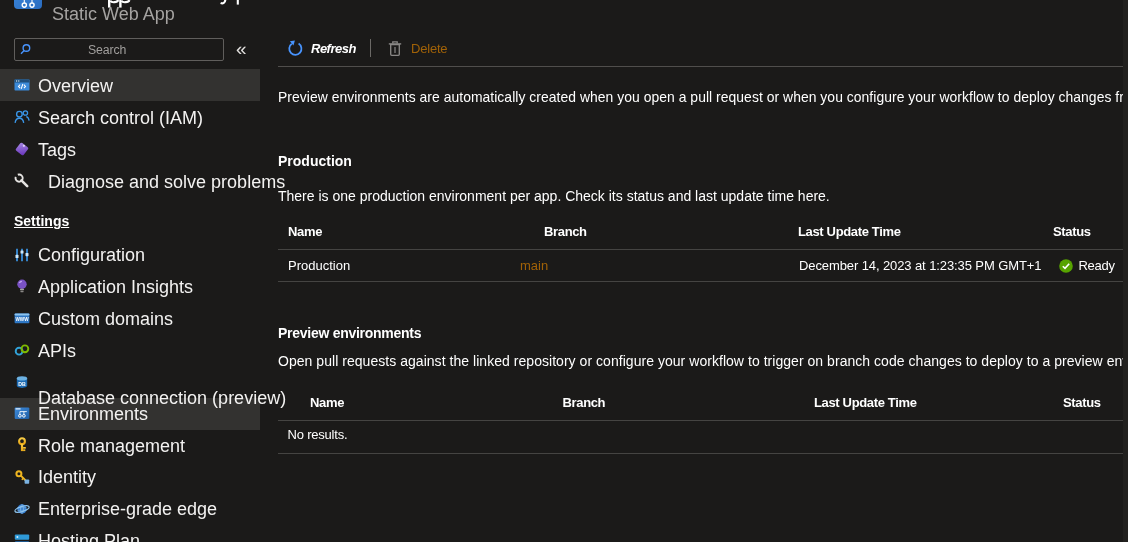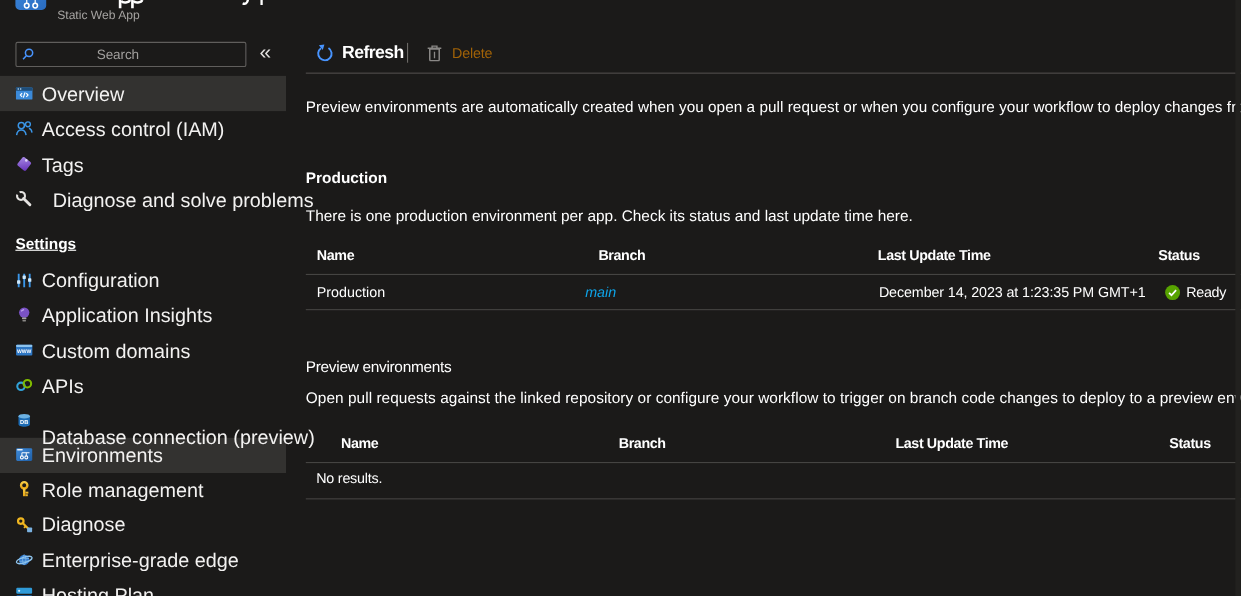--- a/index.html
+++ b/index.html
@@ -24,21 +24,21 @@
 </svg>
 
 <svg class="abs" style="left:104px;top:0;" width="140" height="10" viewBox="0 0 140 10">
   <path d="M5.2,0 V7.6" stroke="#fff" stroke-width="2.4" fill="none"></path>
   <path d="M6.3,0.8 C7.6,3 13.2,2.6 14.2,0" stroke="#fff" stroke-width="2.2" fill="none"></path>
   <path d="M16.4,0 V7.6" stroke="#fff" stroke-width="2.4" fill="none"></path>
   <path d="M17.5,0.8 C18.8,3 24.4,2.6 25.4,0" stroke="#fff" stroke-width="2.2" fill="none"></path>
   <path d="M121.3,0 C121.1,2.8 119,4 116.6,3" stroke="#fff" stroke-width="2.2" fill="none"></path>
   <path d="M133.8,0 V4.6" stroke="#fff" stroke-width="2.1" fill="none"></path>
 </svg>
-<div class="txt" style="left:52px;top:7px;line-height:14px;color:#a5a3a1;font-size:11px;">Static Web App</div>
+<div class="txt" style="left:52px;top:7px;line-height:14px;color:#a5a3a1;font-size:18px;">Static Web App</div>
 
 <div class="abs" style="left:14px;top:38px;width:208px;height:21px;border:1px solid #605e5c;border-radius:2px;"></div>
 <svg class="abs" style="left:19px;top:43px;" width="13" height="13" viewBox="0 0 13 13">
   <circle cx="7.4" cy="5" r="3.3" fill="none" stroke="#4894fe" stroke-width="1.4"></circle>
   <line x1="4.9" y1="7.7" x2="2" y2="10.8" stroke="#4894fe" stroke-width="1.4"></line>
 </svg>
 <div class="txt" style="left:40px;top:43px;line-height:15px;color:#a19f9d;font-size:12.3px;letter-spacing:-0.1px;margin-left:48px;">Search</div>
 <div class="txt" style="left:236px;top:39px;line-height:20px;font-size:19px;color:#e4e2e0;">«</div>
 
 <div class="hl" style="top:69px;"></div>
@@ -140,40 +140,40 @@
   <path d="M8,3.3 C10,4.9 10,11.1 8,12.7 M8,3.3 C6,4.9 6,11.1 8,12.7 M3.6,6.8 h8.8 M3.6,9.2 h8.8" stroke="#7cb4e4" stroke-width="0.8" fill="none"></path>
   <ellipse cx="8" cy="8" rx="7.4" ry="2.5" fill="none" stroke="#8ec3ec" stroke-width="1.2" transform="rotate(-18 8 8)"></ellipse>
 </svg>
 <svg class="mi" style="top:532.5px;" viewBox="0 0 16 16">
   <rect x="0.8" y="1.4" width="14.4" height="5.4" rx="1" fill="#2f9ad8"></rect>
   <rect x="0.8" y="8.2" width="14.4" height="5.4" rx="1" fill="#1c6bb4"></rect>
   <circle cx="3.4" cy="4.1" r="1" fill="#d6ecfa"></circle>
 </svg>
 
 <div class="mt" style="top:78.5px;line-height:14px;">Overview</div>
-<div class="mt" style="top:110.5px;line-height:14px;">Access control (IAM)</div>
+<div class="mt" style="top:110.5px;line-height:14px;">Search control (IAM)</div>
 <div class="mt" style="top:142.5px;line-height:14px;">Tags</div>
 <div class="mt" style="top:174.5px;line-height:14px;margin-left:10px;">Diagnose and solve problems</div>
 <div class="mt" style="left:14px;top:214px;line-height:14px;font-weight:bold;font-size:14px;color:#fff;text-decoration:underline;">Settings</div>
 <div class="mt" style="top:248px;line-height:14px;">Configuration</div>
 <div class="mt" style="top:279.9px;line-height:14px;">Application Insights</div>
 <div class="mt" style="top:311.7px;line-height:14px;">Custom domains</div>
 <div class="mt" style="top:343.5px;line-height:14px;">APIs</div>
 <div class="mt" style="top:375.3px;line-height:14px;margin-top:16px;">Database connection (preview)</div>
 <div class="mt" style="top:406.8px;line-height:14px;">Environments</div>
 <div class="mt" style="top:438.6px;line-height:14px;">Role management</div>
-<div class="mt" style="top:470.4px;line-height:14px;">Diagnose</div>
+<div class="mt" style="top:470.4px;line-height:14px;">Identity</div>
 <div class="mt" style="top:502.2px;line-height:14px;">Enterprise-grade edge</div>
 <div class="mt" style="top:533.5px;line-height:14px;">Hosting Plan</div>
 
 <svg class="abs" style="left:287px;top:40px;" width="16" height="16" viewBox="0 0 16 16">
   <path d="M11.6,3.6 A6.1,6.1 0 1 1 4.8,3.8" fill="none" stroke="#4894fe" stroke-width="1.75"></path>
   <polygon points="7.9,0.5 2.9,1.15 6.45,5.4" fill="#4894fe"></polygon>
 </svg>
-<div class="txt" style="left:311px;top:42px;line-height:14px;font-weight:600;font-size:16px;letter-spacing:-0.5px;">Refresh</div>
+<div class="txt" style="left:311px;top:42px;line-height:14px;font-weight:600;font-size:13px;letter-spacing:-0.5px;font-style:italic;">Refresh</div>
 <div class="abs" style="left:369.5px;top:39px;width:1px;height:18px;background:#6b6966;"></div>
 <svg class="abs" style="left:388px;top:41px;" width="14" height="15" viewBox="0 0 14 15">
   <path d="M0.8,2.9 H13.2" stroke="#8a8886" stroke-width="1.4"></path>
   <path d="M4.8,2.6 V0.9 H9.2 V2.6" fill="none" stroke="#8a8886" stroke-width="1.3"></path>
   <path d="M2.7,3.6 H11.3 V13.3 A1,1 0 0 1 10.3,14.3 H3.7 A1,1 0 0 1 2.7,13.3 Z" fill="none" stroke="#8a8886" stroke-width="1.35"></path>
   <path d="M7,6 V12" stroke="#8a8886" stroke-width="1.2"></path>
 </svg>
 <div class="txt" style="left:411px;top:42px;line-height:14px;color:#a16207;letter-spacing:-0.2px;">Delete</div>
 <div class="line" style="left:278px;top:66px;width:850px;background:#504e4c;"></div>
 
@@ -181,30 +181,30 @@
 
 <div class="txt" style="left:278px;top:153.5px;line-height:15px;font-weight:bold;font-size:14px;">Production</div>
 <div class="txt" id="p2" style="left:278px;top:189px;line-height:15px;font-size:14px;">There is one production environment per app. Check its status and last update time here.</div>
 
 <div class="txt" style="left:288px;top:224.5px;line-height:13px;font-weight:600;letter-spacing:-0.35px;">Name</div>
 <div class="txt" style="left:544px;top:224.5px;line-height:13px;font-weight:600;letter-spacing:-0.35px;">Branch</div>
 <div class="txt" style="left:798px;top:224.5px;line-height:13px;font-weight:600;letter-spacing:-0.35px;">Last Update Time</div>
 <div class="txt" style="left:1053px;top:224.5px;line-height:13px;font-weight:600;letter-spacing:-0.35px;">Status</div>
 <div class="line" style="left:278px;top:249px;width:850px;"></div>
 <div class="txt" style="left:288px;top:258.5px;line-height:13px;">Production</div>
-<div class="txt" style="left:532px;top:258.5px;line-height:13px;color:#0ea5e9;font-style:italic;">main</div>
+<div class="txt" style="left:520px;top:258.5px;line-height:13px;color:#a16207;">main</div>
 <div class="txt" id="dt" style="left:799px;top:258.5px;line-height:13px;letter-spacing:-0.1px;">December 14, 2023 at 1:23:35 PM GMT+1</div>
 <svg class="abs" style="left:1059px;top:258.5px;" width="14" height="14" viewBox="0 0 14 14">
   <circle cx="7" cy="7" r="6.8" fill="#57a300"></circle>
   <path d="M3.8,7.2 L6,9.4 L10.2,4.8" fill="none" stroke="#fff" stroke-width="1.6"></path>
 </svg>
 <div class="txt" style="left:1078.5px;top:258.5px;line-height:13px;letter-spacing:-0.3px;">Ready</div>
 <div class="line" style="left:278px;top:281px;width:850px;"></div>
 
-<div class="txt" style="left:278px;top:326px;line-height:15px;font-weight:normal;font-size:14px;letter-spacing:-0.27px;">Preview environments</div>
+<div class="txt" style="left:278px;top:326px;line-height:15px;font-weight:bold;font-size:14px;letter-spacing:-0.27px;">Preview environments</div>
 <div class="txt" id="p3" style="left:278px;top:354px;line-height:15px;font-size:14px;letter-spacing:0.04px;">Open pull requests against the linked repository or configure your workflow to trigger on branch code changes to deploy to a preview environment.</div>
 
 <div class="txt" style="left:310px;top:396px;line-height:13px;font-weight:600;letter-spacing:-0.35px;">Name</div>
 <div class="txt" style="left:562.5px;top:396px;line-height:13px;font-weight:600;letter-spacing:-0.35px;">Branch</div>
 <div class="txt" style="left:814px;top:396px;line-height:13px;font-weight:600;letter-spacing:-0.35px;">Last Update Time</div>
 <div class="txt" style="left:1063px;top:396px;line-height:13px;font-weight:600;letter-spacing:-0.35px;">Status</div>
 <div class="line" style="left:278px;top:419.5px;width:850px;"></div>
 <div class="txt" style="left:287.5px;top:428px;line-height:13px;letter-spacing:-0.2px;">No results.</div>
 <div class="line" style="left:278px;top:452.5px;width:850px;"></div>
 

